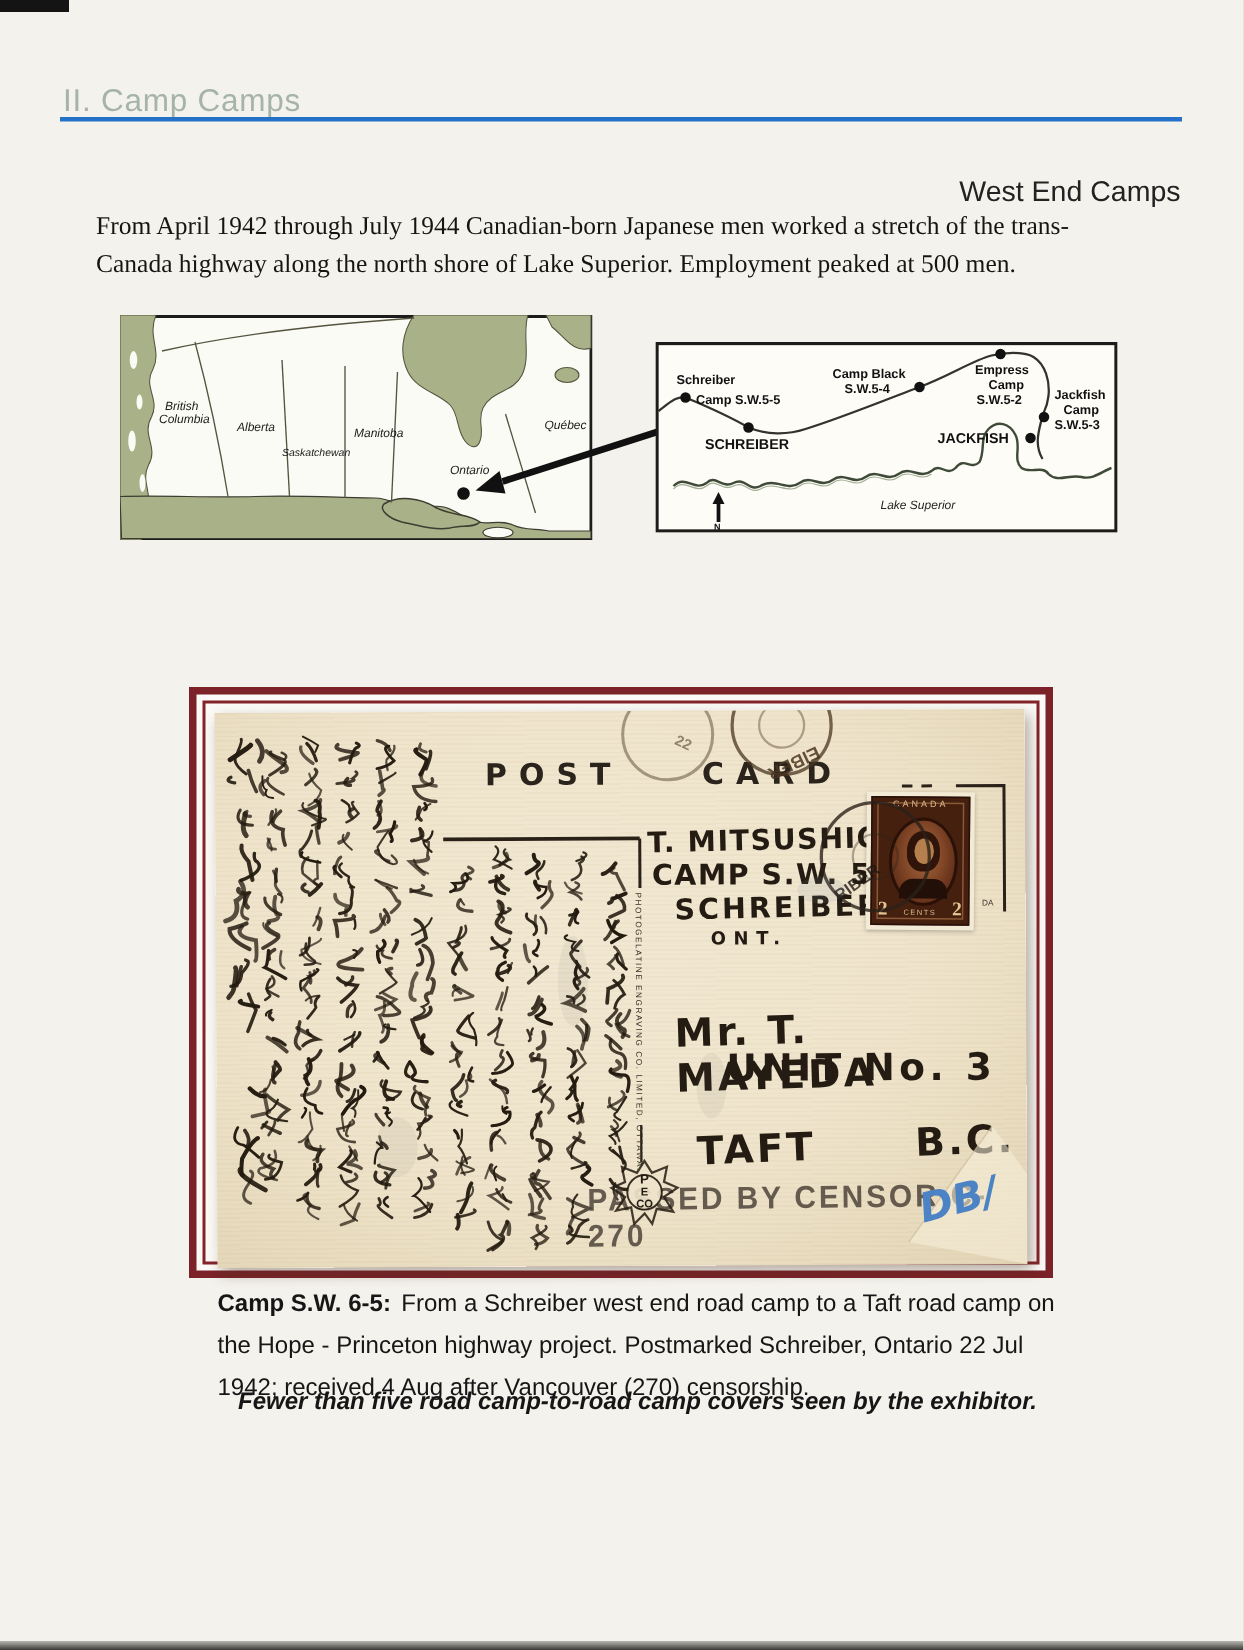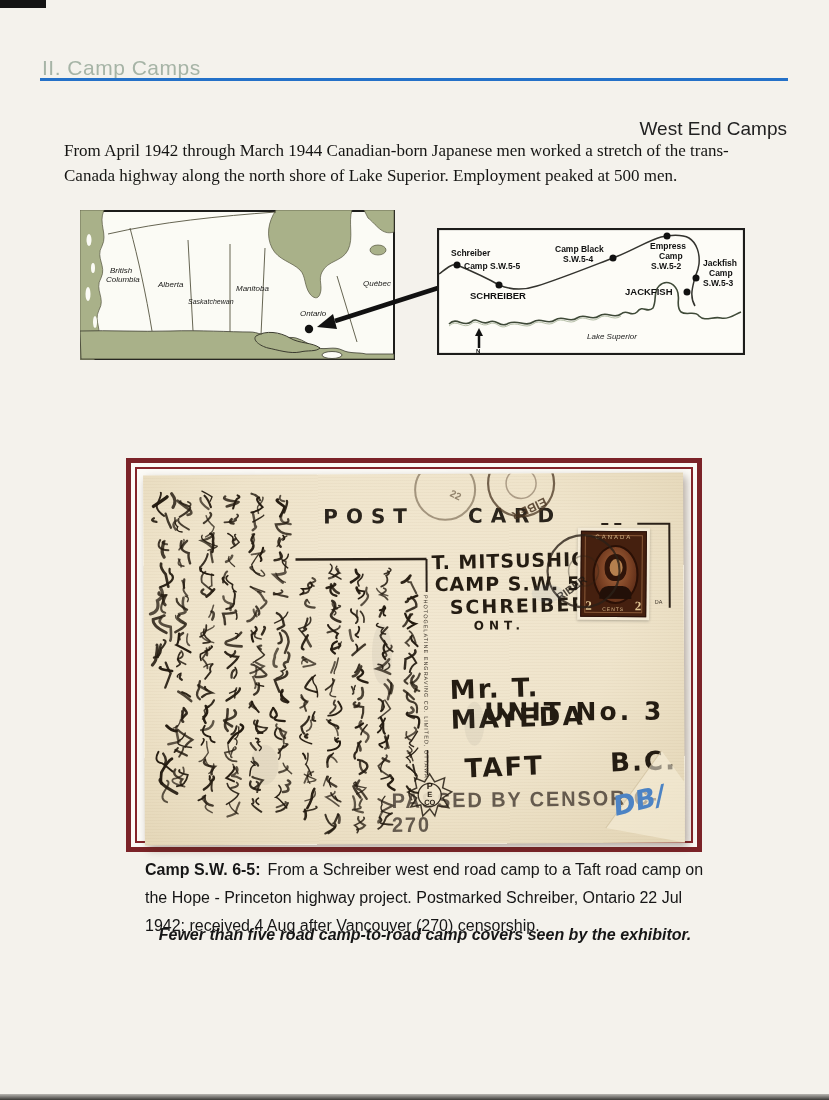--- a/index.html
+++ b/index.html
@@ -80,21 +80,21 @@
 
 <div class="page">
 
   <div class="abs corner-mark"></div>
   <div class="abs bottom-edge"></div>
 
   <div class="abs sec-title">II. Camp Camps</div>
   <div class="abs hdr-rule" style="background:#2471c8;"></div>
   <div class="abs page-subtitle">West End Camps</div>
 
-  <p class="abs intro lines">From April 1942 through March 1944 Canadian-born Japanese men worked a stretch of the trans-
+  <p class="abs intro lines">From April 1942 through July 1944 Canadian-born Japanese men worked a stretch of the trans-
 Canada highway along the north shore of Lake Superior.  Employment peaked at 500 men.</p>
 
   <svg class="abs map-canada" width="315" height="150" viewBox="0 0 315 150">
     <rect x="1" y="1" width="313" height="148" fill="#fbfbf5" stroke="#1c1c1a" stroke-width="2"></rect>
     <path fill="#a9b189" stroke="#55543f" stroke-width=".7" d="M0,0 L24,0 C18,14 28,24 22,36 C15,48 27,56 21,68 C14,80 26,88 19,100 C13,112 24,120 16,132 L20,142 L14,150 L0,150 Z"></path>
     <ellipse cx="9" cy="30" rx="2.5" ry="6" fill="#fbfbf5"></ellipse>
     <ellipse cx="13" cy="58" rx="2" ry="5" fill="#fbfbf5"></ellipse>
     <ellipse cx="8" cy="84" rx="2.5" ry="7" fill="#fbfbf5"></ellipse>
     <ellipse cx="15" cy="112" rx="2" ry="6" fill="#fbfbf5"></ellipse>
     <path fill="#a9b189" stroke="#55543f" stroke-width=".7" d="M196,0 C188,12 186,26 192,38 C198,50 212,52 220,60 C226,66 224,76 230,84 C233,88 238,90 240,84 C243,76 238,70 242,62 C248,50 262,52 268,40 C274,28 268,12 272,0 Z"></path>

